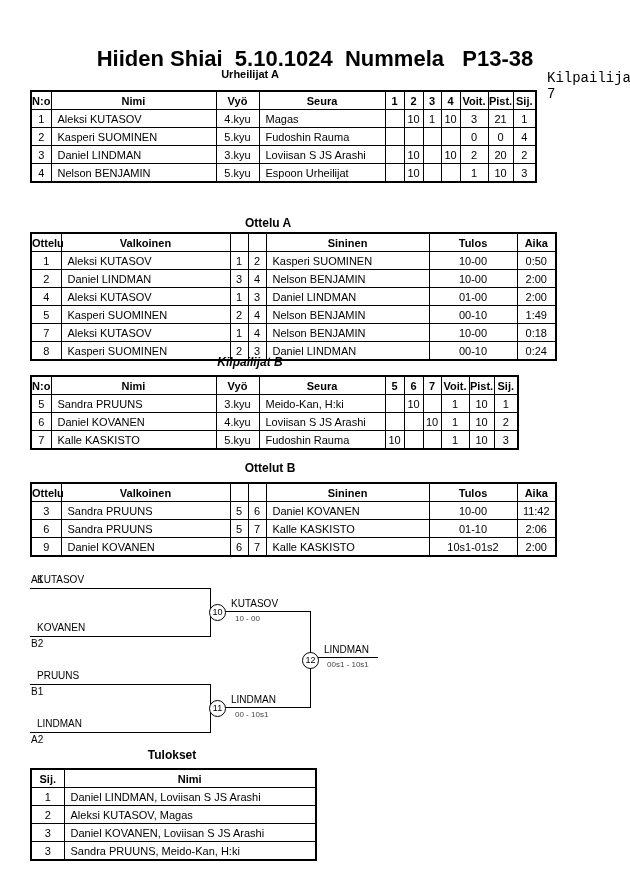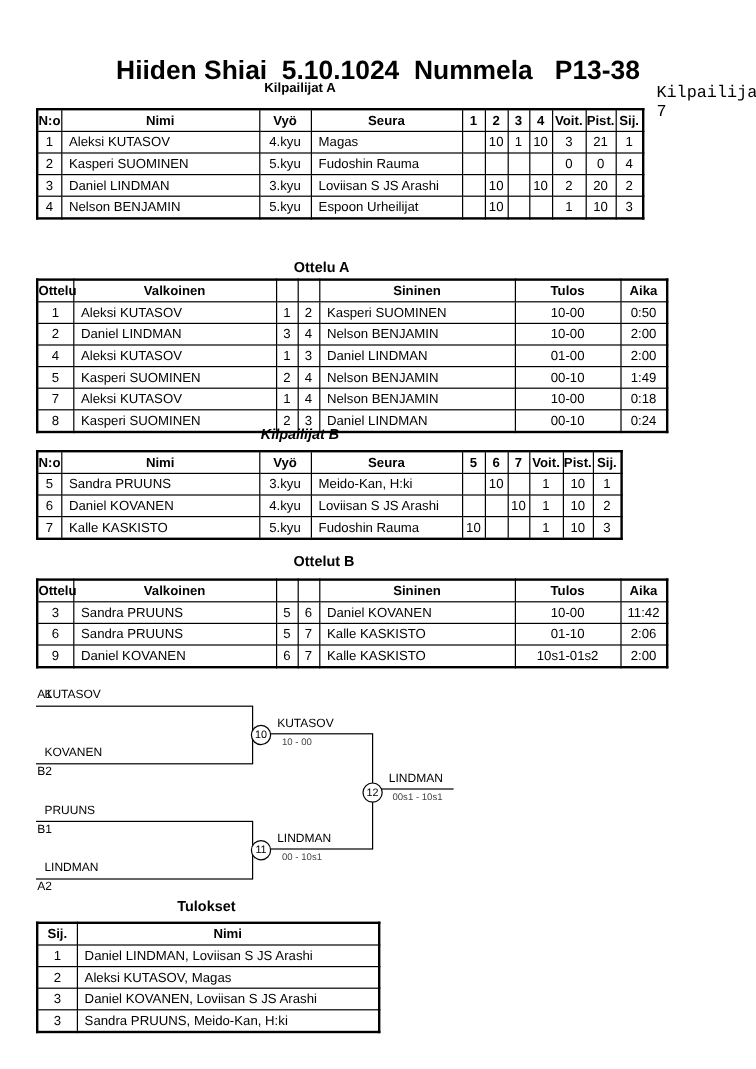--- a/index.html
+++ b/index.html
@@ -21,21 +21,21 @@
   .vline{position:absolute;background:#000;width:1px;}
   .node{position:absolute;width:15px;height:15px;border:1px solid #000;border-radius:50%;
         background:#fff;font-size:9px;line-height:15px;text-align:center;z-index:2;}
   .bname{position:absolute;font-size:10px;white-space:nowrap;}
   .bscore{position:absolute;font-size:8px;color:#444;white-space:nowrap;}
 </style>
 </head>
 <body>
 
 <div class="abs doc-title">Hiiden Shiai  5.10.1024  Nummela   P13-38</div>
-<div class="abs sub-title" style="left:250px;top:68px;">Kilpailijat A</div>
+<div class="abs sub-title" style="left:250px;top:68px;">Urheilijat A</div>
 <div class="abs small" style="left:547px;top:70px;">Kilpailijat: 7</div>
 
 <table class="grid abs" style="left:30px;top:90px;width:505px;">
   <colgroup>
     <col style="width:20px">
       <col style="width:165px">
       <col style="width:43px">
       <col style="width:126px">
     <col style="width:19px">
       <col style="width:19px">

